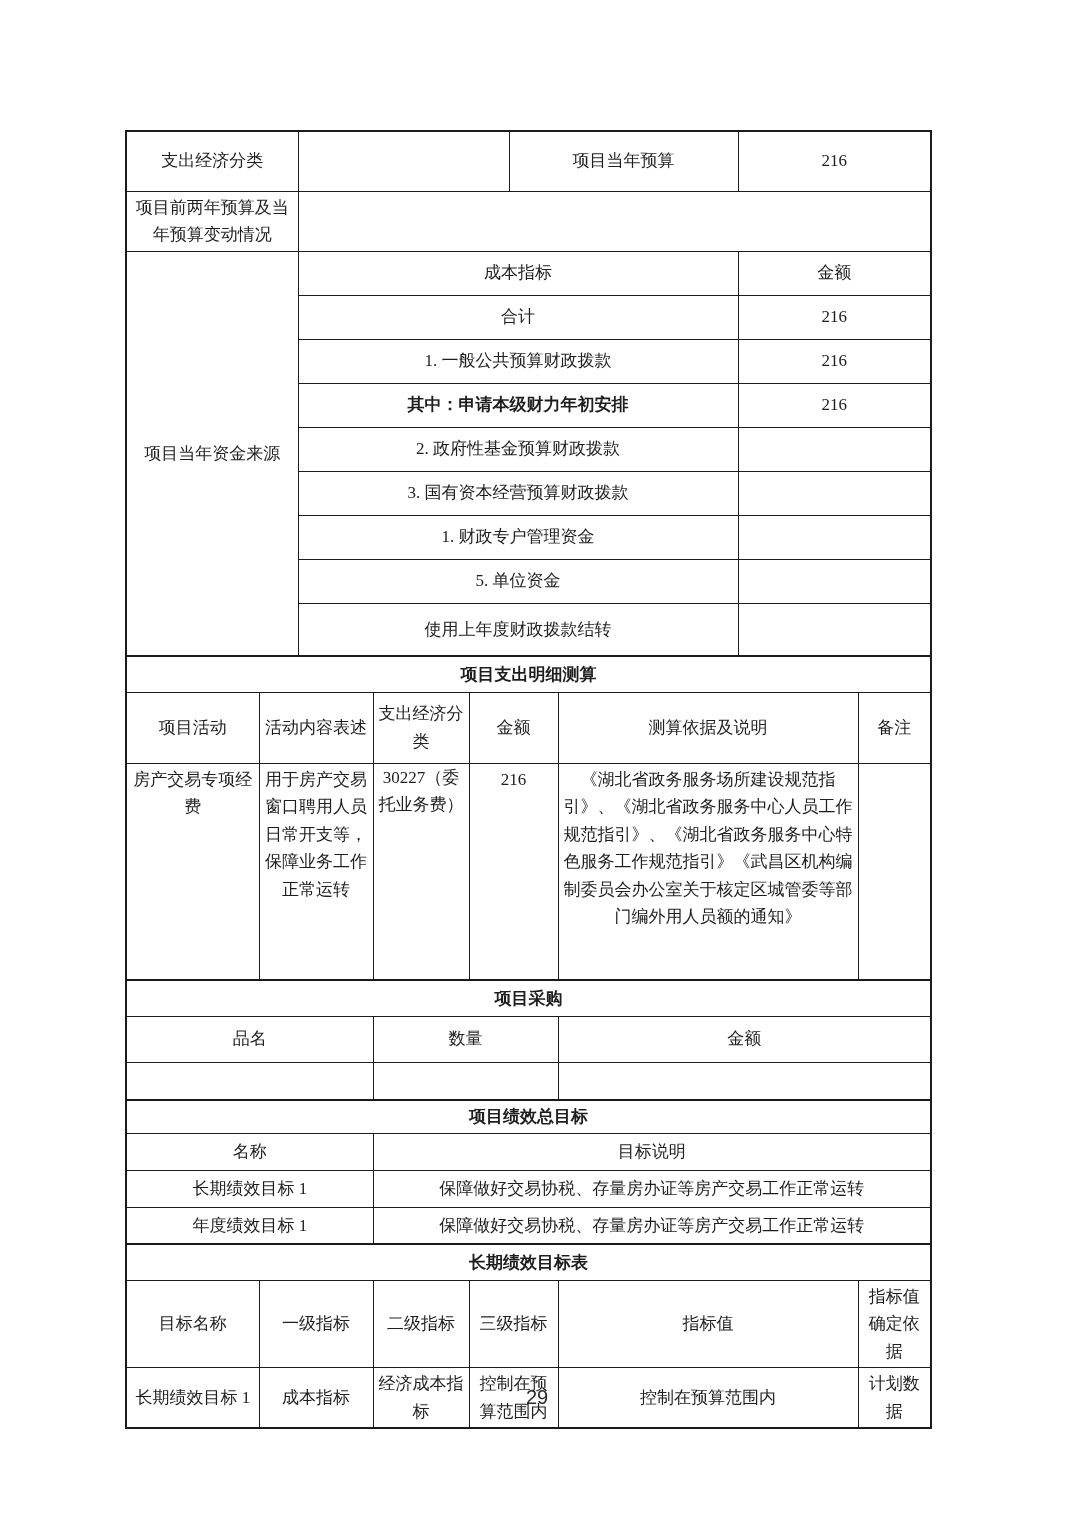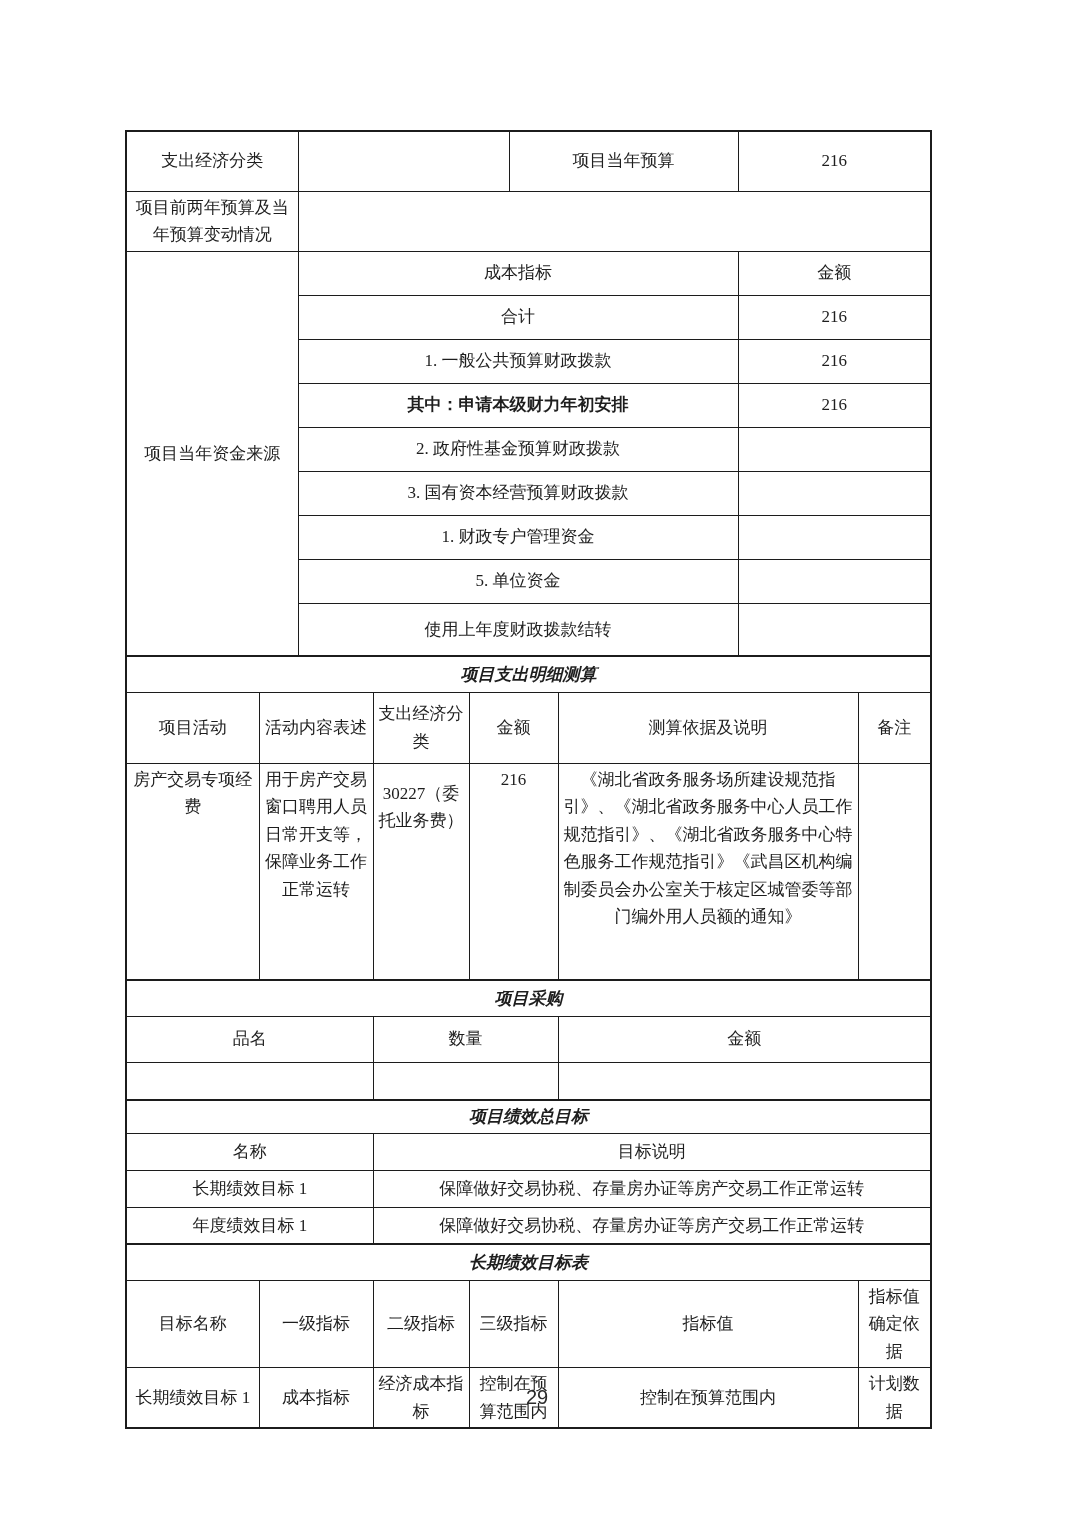--- a/index.html
+++ b/index.html
@@ -33,21 +33,21 @@
     font-size: 17px;
     line-height: 1.62;
     text-align: center;
     vertical-align: middle;
     padding: 2px 4px;
     word-break: break-all;
     overflow: hidden;
   }
   td.left   { text-align: left; padding-left: 5px; margin-top: 20px; }
   td.indent { padding-left: 27px; font-weight: bold; }
-  td.title  { font-weight: bold; font-style: italic; }
+  td.title  { font-weight: bold; }
   tr.sec-top td { border-top: 2px solid #1c1c1c; }
   tr.vtop td { vertical-align: top; }
   td.hd { padding: 2px 10px; }
   td.hd-narrow { padding: 2px 14px; }
   .page-num {
     position: absolute;
     left: 0;
     top: 1386px;
     width: 1074px;
     text-align: center;
@@ -131,21 +131,21 @@
       <td>项目活动</td>
       <td colspan="2" class="hd-narrow">活动内容表述</td>
       <td class="hd">支出经济分类</td>
       <td colspan="2">金额</td>
       <td colspan="2">测算依据及说明</td>
       <td>备注</td>
     </tr>
     <tr class="vtop" style="height:217px">
       <td>房产交易专项经费</td>
       <td colspan="2">用于房产交易窗口聘用人员日常开支等，保障业务工作正常运转</td>
-      <td style="padding:16px 1px">30227（委托业务费）</td>
+      <td style="padding:0 1px">30227（委托业务费）</td>
       <td colspan="2">216</td>
       <td colspan="2">《湖北省政务服务场所建设规范指引》、《湖北省政务服务中心人员工作规范指引》、《湖北省政务服务中心特色服务工作规范指引》《武昌区机构编制委员会办公室关于核定区城管委等部门编外用人员额的通知》</td>
       <td></td>
     </tr>
 
     <tr class="sec-top" style="height:36px">
       <td colspan="9" class="title">项目采购</td>
     </tr>
     <tr style="height:46px">
       <td colspan="3">品名</td>

